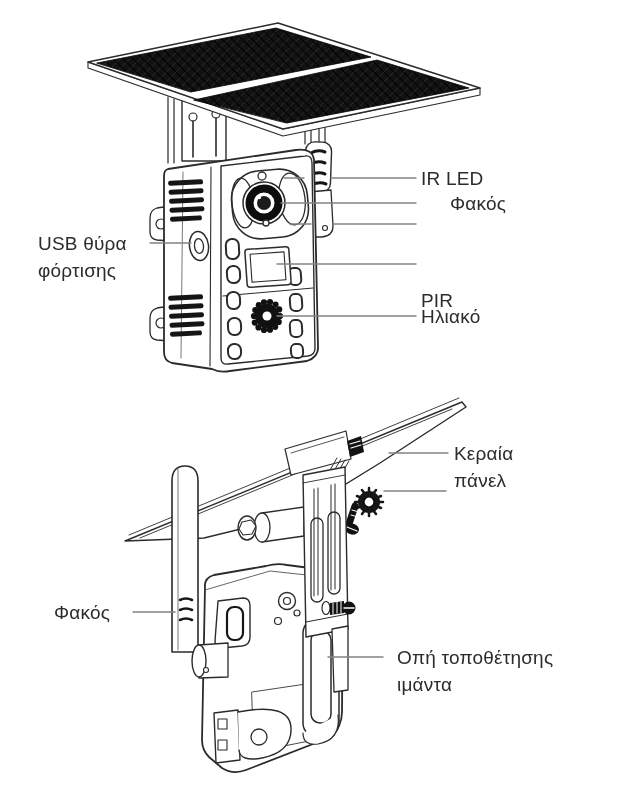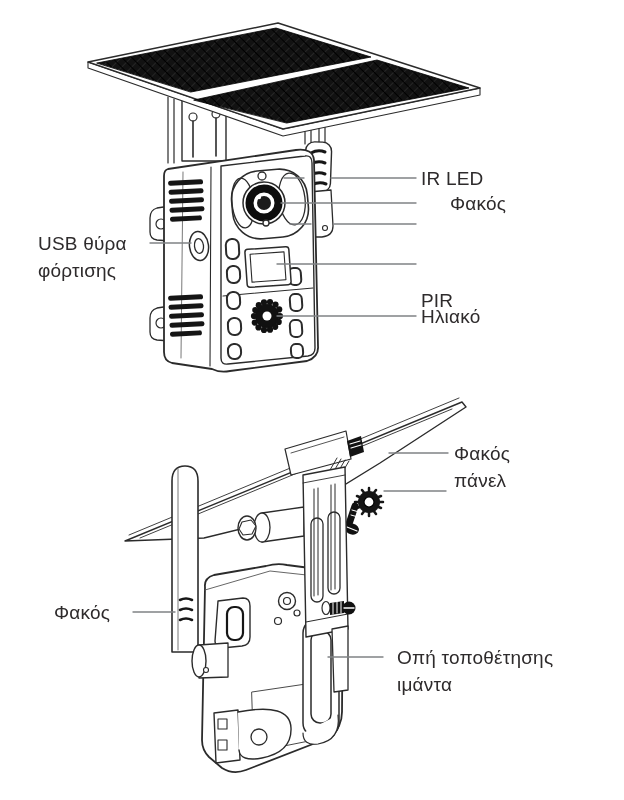--- a/index.html
+++ b/index.html
@@ -258,18 +258,18 @@
     </g>
   </g>
 </svg>
 
 <div class="callout c-ir">IR LED</div>
 <div class="callout c-lens">Φακός</div>
 <div class="callout c-pir">PIR</div>
 <div class="callout c-spk">Ηλιακό</div>
 <div class="callout c-usb">USB θύρα
 φόρτισης</div>
-<div class="callout c-panel">Φακός πάνελ</div>
+<div class="callout c-panel">Κεραία πάνελ</div>
 <div class="callout c-ant">Φακός</div>
 <div class="callout c-strap">Οπή τοποθέτησης
 ιμάντα</div>
 
 </div>
 
 </body></html>

